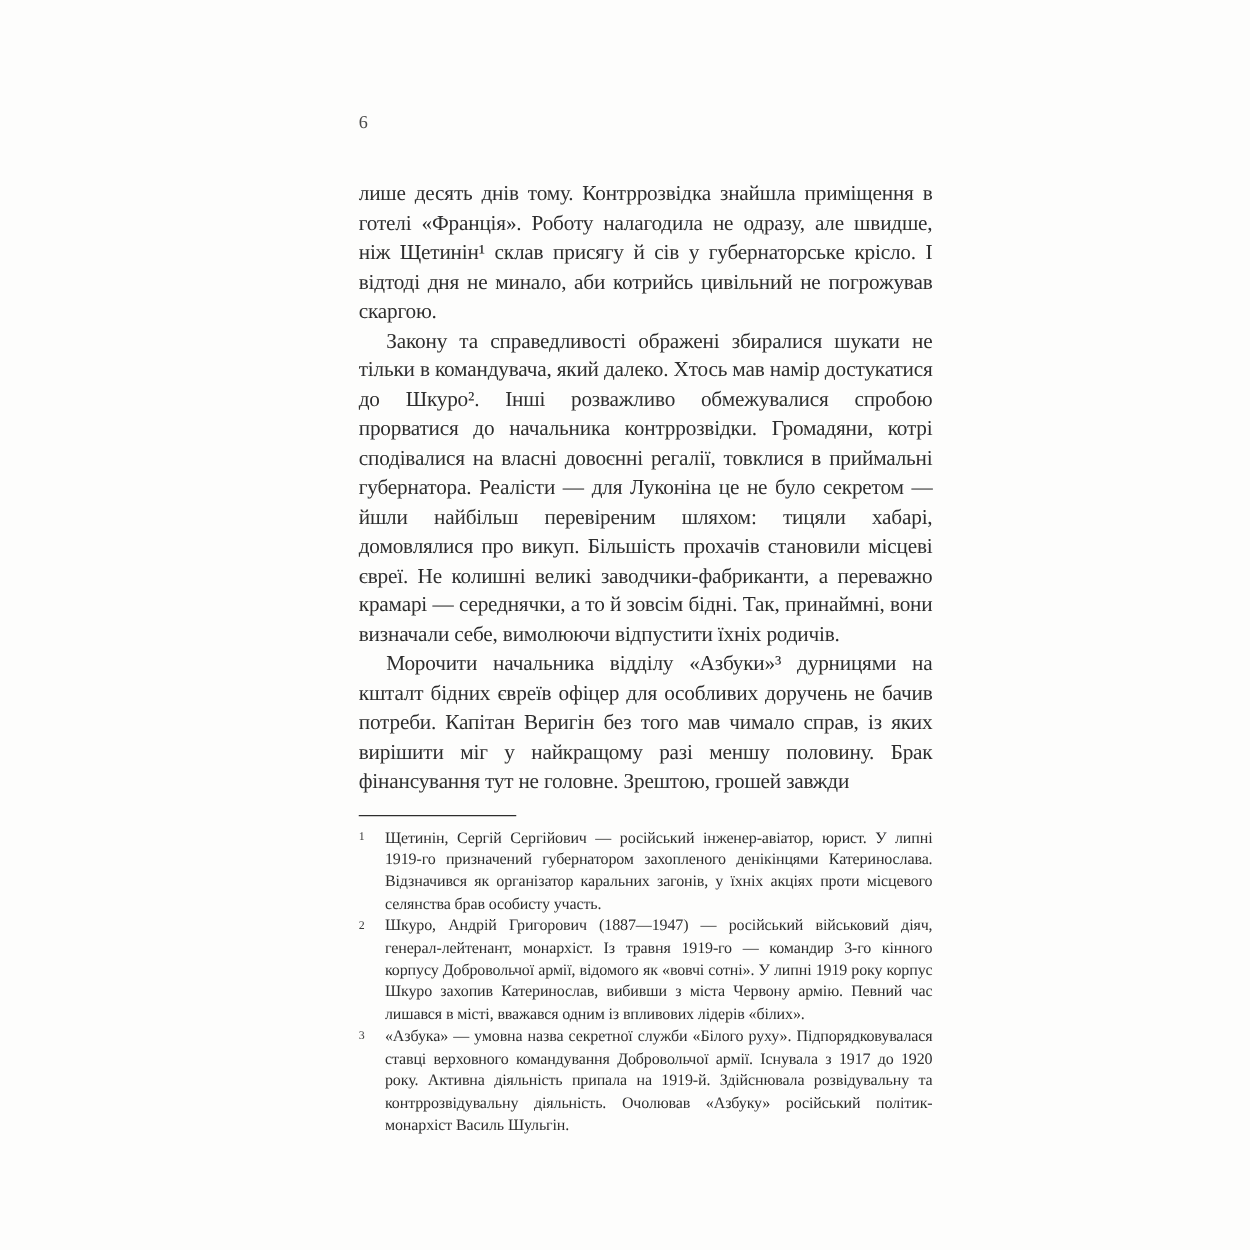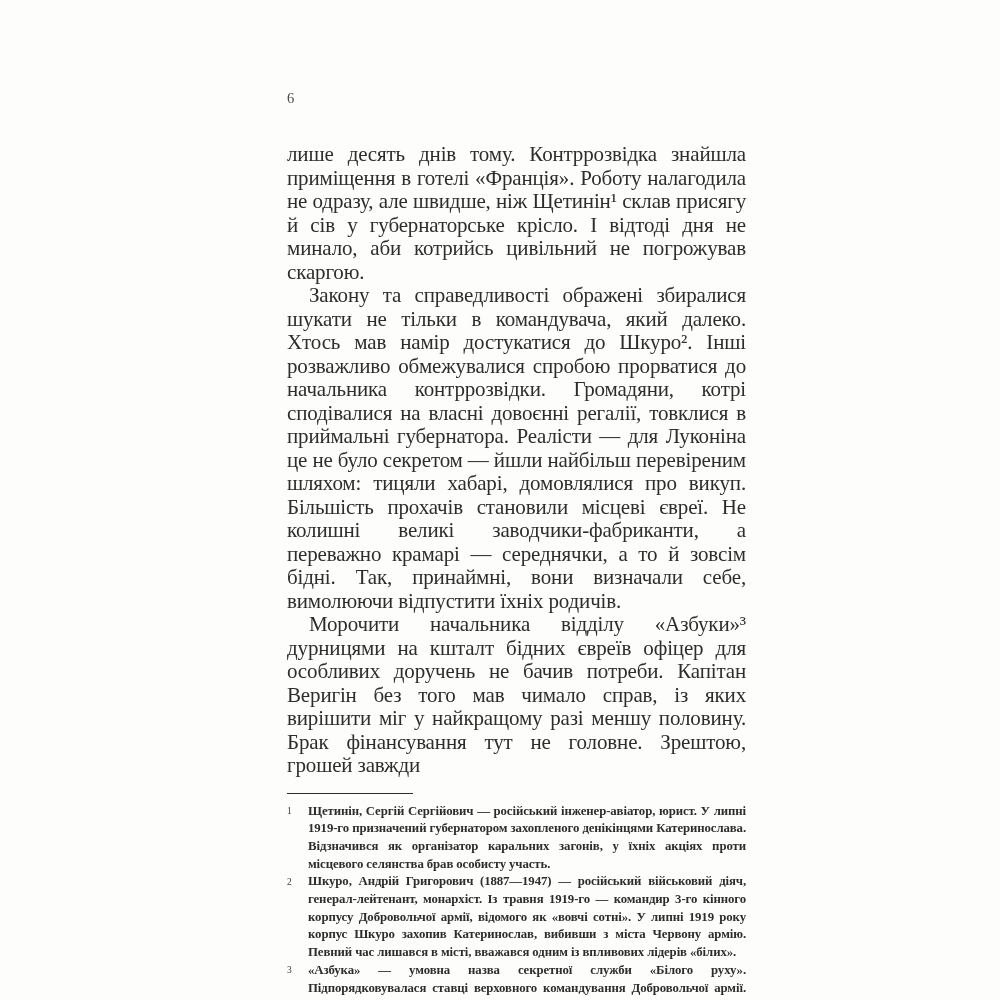--- a/index.html
+++ b/index.html
@@ -23,21 +23,21 @@
     width: 459px;
   }
   .page-number {
     font-size: 14.5px;
     line-height: 17px;
     color: #4a4a4a;
     margin: 0 0 36px 0;
   }
   .body-text p {
     margin: 0;
-    font-size: 21px;
+    font-size: 17px;
     line-height: 23.5px;
     text-align: justify;
     text-indent: 22px;
     letter-spacing: -0.15px;
   }
   .body-text p.continued {
     text-indent: 0;
   }
   .footnote-rule {
     width: 126px;
@@ -58,21 +58,20 @@
     flex: 0 0 21px;
     width: 21px;
     font-size: 9.5px;
     line-height: 14px;
     padding-top: 1.5px;
     color: #3a3a3a;
   }
   .fn-text {
     flex: 1 1 auto;
     text-align: justify;
-    font-weight: bold;
   }
 </style>
 </head>
 <body>
 
 <div class="page">
   <div class="content">
 
     <div class="page-number">6</div>
 

